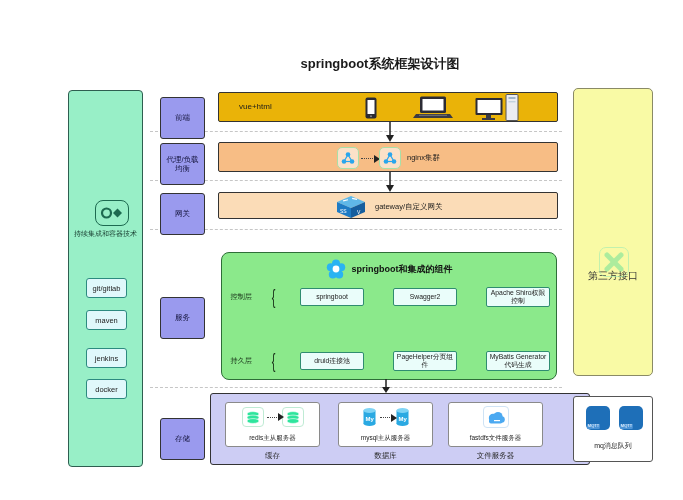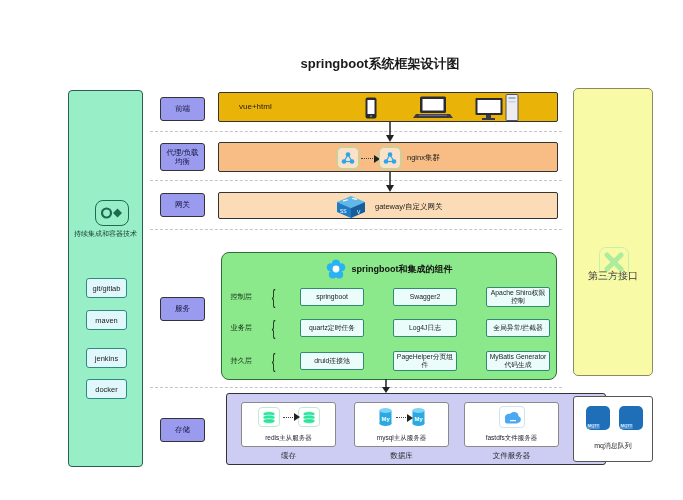--- a/index.html
+++ b/index.html
@@ -10,21 +10,21 @@
 
   .title{left:200px;top:55px;width:360px;text-align:center;font-size:13px;font-weight:bold;color:#1a1a1a;}
 
   
   .sidebar{left:68px;top:90px;width:75px;height:377px;background:#98EFC7;border:1.5px solid #2E5E50;border-radius:4px;padding-left:28px;}
   .devops-badge{left:26px;top:109px;width:34px;height:26px;border:1.6px solid #1D6A50;border-radius:8px;}
   .ci-label{left:0;top:138px;width:100%;text-align:center;font-size:7px;color:#163A2E;}
   .ci-item{left:17px;width:41px;height:20px;background:#E0F8FB;border:1px solid #2C8A80;border-radius:3px;font-size:7.5px;}
 
   
-  .stage{left:160px;width:45px;background:#9A9AEE;border:1.5px solid #333;border-radius:3px;font-size:7.5px;color:#14143C;text-align:center;line-height:1.25;padding:2px 3px;}
+  .stage{left:160px;width:45px;background:#9A9AEE;border:1.5px solid #333;border-radius:3px;font-size:7.5px;color:#14143C;text-align:center;line-height:1.25;padding:20px 3px;}
 
   .divider{left:150px;width:412px;height:0;border-top:1px dashed #c6c6c6;}
 
   
   .tier{left:218px;width:340px;border:1.5px solid #333;border-radius:2px;}
   .tier-frontend{top:92px;height:30px;background:#eab308;}
   .tier-nginx{top:142px;height:30px;background:#F7BD85;}
   .tier-gateway{top:192px;height:27px;background:#FBDCB7;}
   .tier-label{font-size:8px;color:#1c1c1c;}
 
@@ -37,21 +37,21 @@
   .spring-head{left:0;top:6px;width:100%;gap:6px;}
   .spring-title{font-size:9px;font-weight:bold;color:#111;}
   .srow{left:4px;width:330px;display:flex;align-items:center;gap:18px;}
   .srow-label{width:26px;font-size:7.2px;color:#173017;text-align:right;flex:none;}
   .brace{font-size:20px;font-weight:400;color:#173017;transform:scaleX(.55);width:8px;flex:none;line-height:1;}
   .brace::before{content:"{";}
   .sitem{width:64px;min-height:18px;margin-left:11px;background:#EAFDFA;border:1px solid #2F8C70;border-radius:2px;font-size:6.8px;line-height:1.25;text-align:center;display:flex;align-items:center;justify-content:center;padding:1px 2px;box-sizing:border-box;flex:none;}
   .sitem.first{margin-left:4px;}
 
   
-  .storage{left:226px;top:393px;width:380px;height:72px;background:#CDCDF4;border:1.5px solid #333;border-radius:3px;}
+  .storage{left:210px;top:393px;width:380px;height:72px;background:#CDCDF4;border:1.5px solid #333;border-radius:3px;}
   .store-sec{top:8px;width:95px;height:45px;background:#fff;border:1px solid #8a8a8a;border-radius:3px;}
   .store-icons{position:absolute;left:0;top:4px;width:100%;display:flex;align-items:center;justify-content:center;gap:3px;}
   .store-ic{width:20px;height:18px;border:1px solid #BFEBD4;border-radius:4px;display:flex;align-items:center;justify-content:center;}
   .store-name{position:absolute;left:0;bottom:3px;width:100%;text-align:center;font-size:6.5px;color:#222;}
   .store-cat{top:57px;width:95px;text-align:center;font-size:7.5px;color:#2a2a2a;}
 
   
   .thirdparty{left:573px;top:88px;width:80px;height:288px;background:#F9FAA5;border:1.5px solid #8A8A66;border-radius:5px;}
   .tp-label{left:0;top:132px;width:100%;text-align:center;font-size:10px;color:#333;margin-top:48px;}
   .tp-ic{left:25px;top:158px;width:30px;height:30px;border:1.5px solid #A5EDB2;border-radius:7px;opacity:.65;}
@@ -180,28 +180,20 @@
 
     <div class="abs srow" style="top:28px;height:32px">
       <span class="srow-label">控制层</span>
       <span class="brace"></span>
       <div class="sitem first">springboot</div>
       <div class="sitem">Swagger2</div>
       <div class="sitem">Apache Shiro权限控制</div>
       <div class="sitem">Thymeleaf模板引擎</div>
     </div>
 
-    <div class="abs srow" style="top:61px;height:28px">
-      <span class="srow-label">业务层</span>
-      <span class="brace"></span>
-      <div class="sitem first">quartz定时任务</div>
-      <div class="sitem">Log4J日志</div>
-      <div class="sitem">全局异常/拦截器</div>
-      <div class="sitem">工具包</div>
-    </div>
 
     <div class="abs srow" style="top:90px;height:36px">
       <span class="srow-label">持久层</span>
       <span class="brace"></span>
       <div class="sitem first">druid连接池</div>
       <div class="sitem">PageHelper分页组件</div>
       <div class="sitem">MyBatis Generator代码生成</div>
       <div class="sitem">mybatis</div>
     </div>
   </div>

